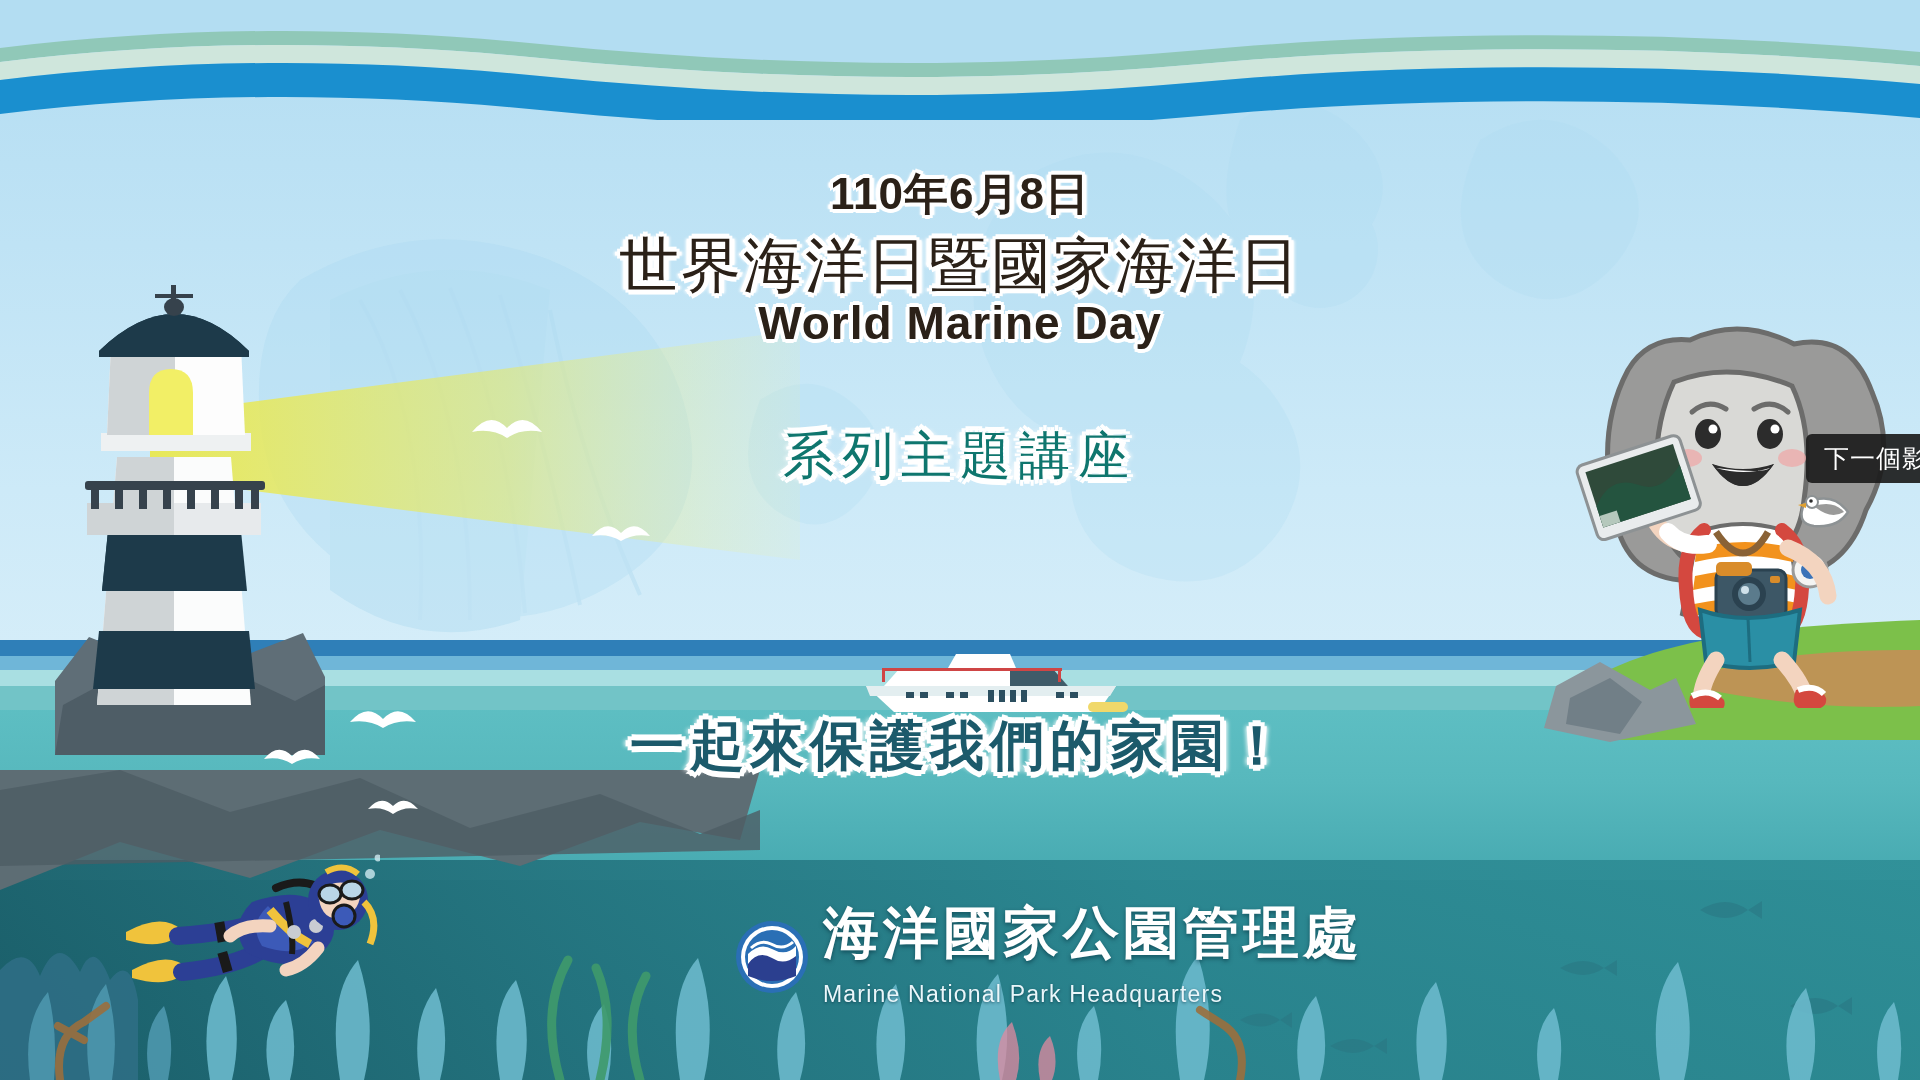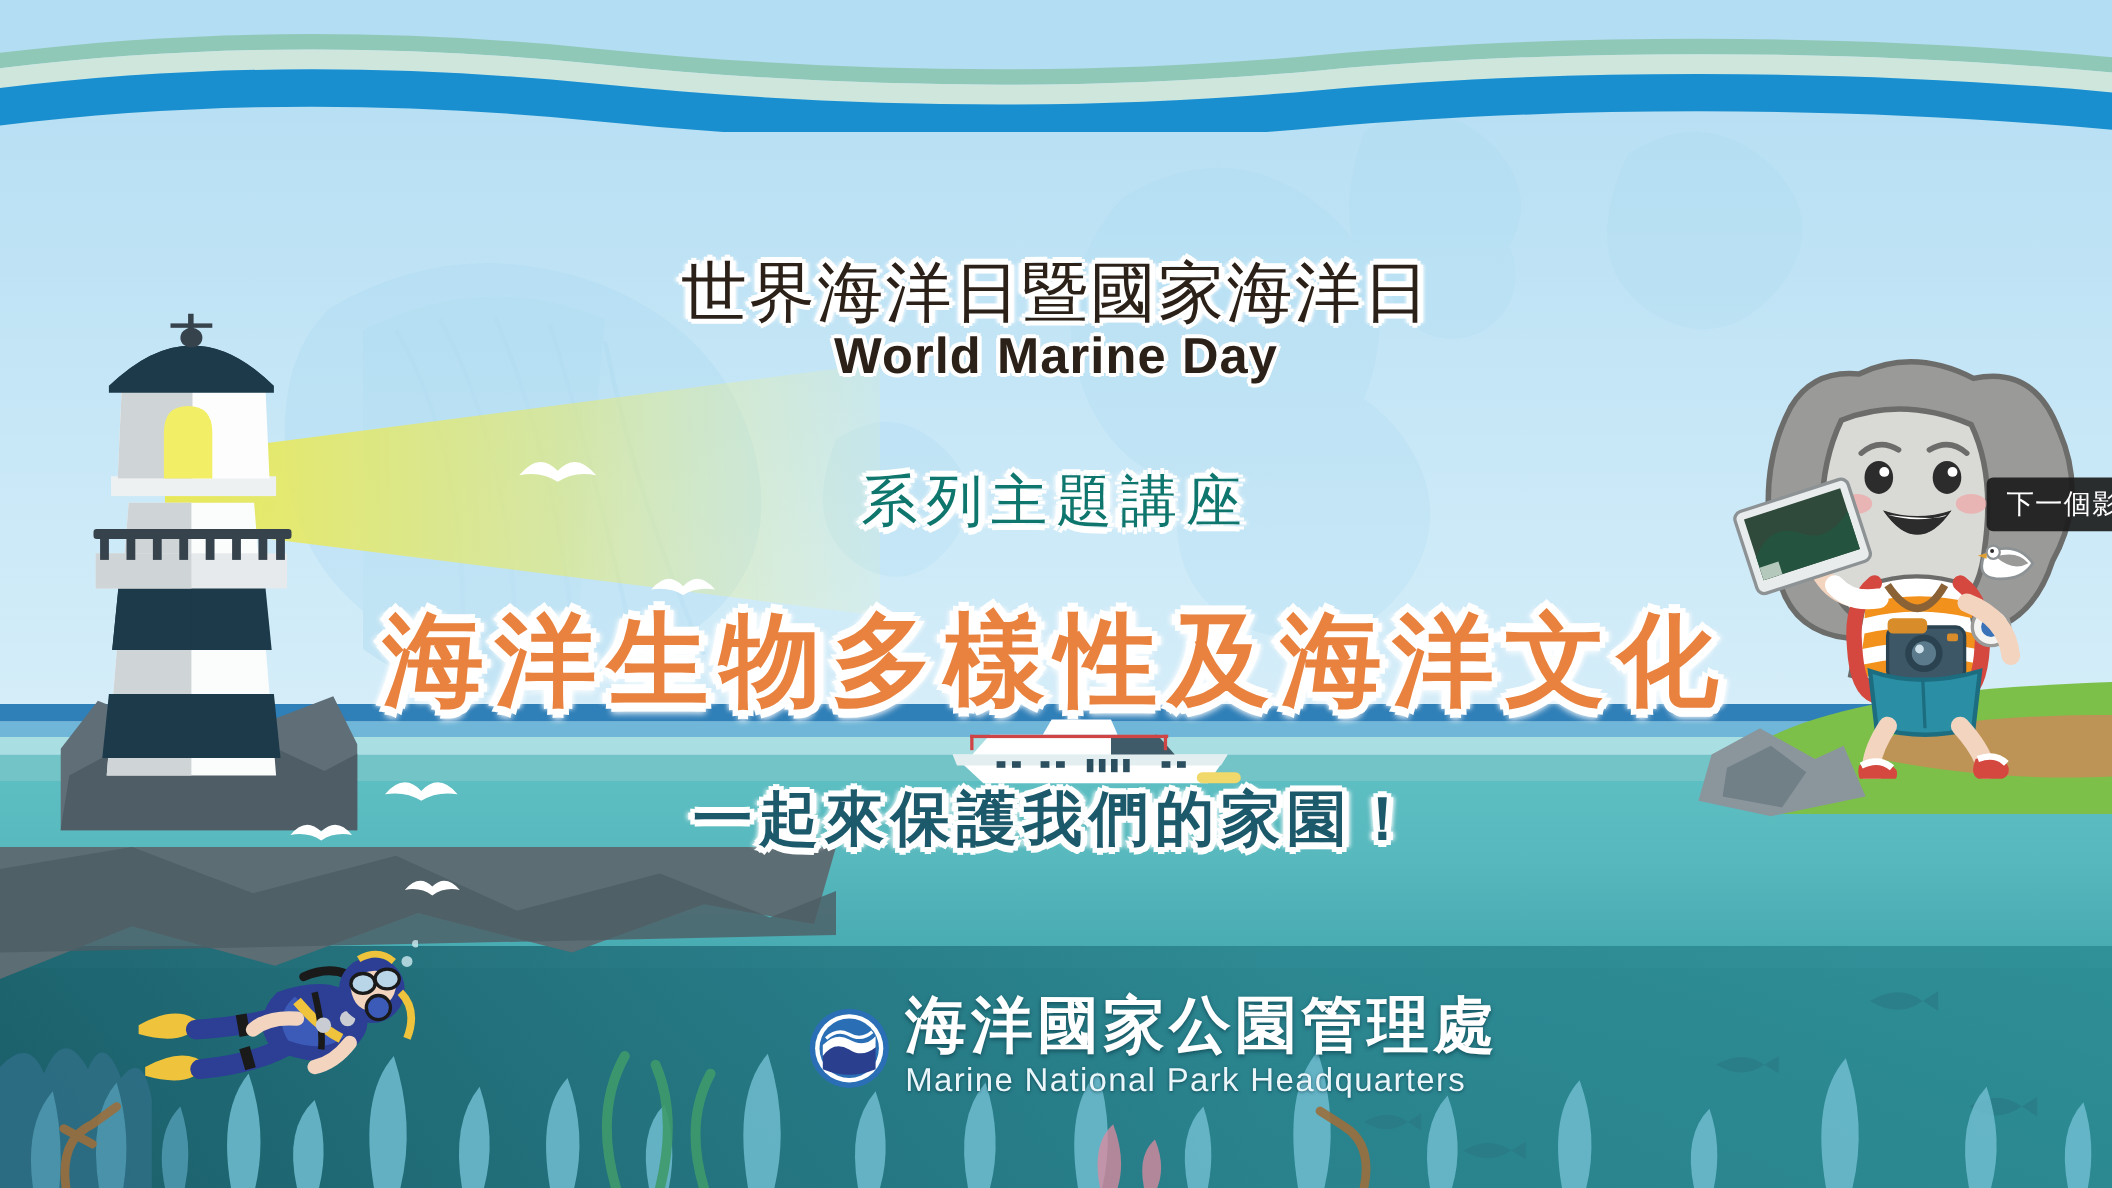--- a/index.html
+++ b/index.html
@@ -111,21 +111,21 @@
   }
   .logo-mark { width:74px; height:74px; flex:0 0 auto; }
   .logo-texts { display:flex; flex-direction:column; align-items:flex-start; }
   .logo-cn {
     font-size:56px; font-weight:bold; color:#ffffff;
     letter-spacing:4px; line-height:1;
     text-shadow:0 2px 4px rgba(0,40,55,.55);
     font-family:"Liberation Serif","DejaVu Serif",serif;
   }
   .logo-en {
-    font-size:30px; color:#eaf6fa; letter-spacing:1.2px; margin-top:5px;
+    font-size:23px; color:#eaf6fa; letter-spacing:1.2px; margin-top:20px;
     text-shadow:0 1px 3px rgba(0,40,55,.6);
     text-align:center;
   }
 
   
   .yt-tooltip {
     position:absolute; left:1806px; top:434px;
     background:rgba(28,28,28,.92);
     color:#fff;
     font-size:25px;
@@ -465,24 +465,24 @@
     <path d="M244 62 q16 16 6 42" stroke="#f0c33c" stroke-width="7" fill="none"></path>
     <path d="M206 32 q18 -10 32 2" stroke="#f0c33c" stroke-width="6" fill="none"></path>
 
     <g fill="#cfeaf0" opacity=".8">
       <circle cx="250" cy="34" r="5"></circle>
         <circle cx="258" cy="18" r="3.4"></circle>
     </g>
   </svg>
 
   <div class="textblock">
+    <div class="t-line t-date">110年6月8日</div>
     <div class="t-line t-sub1">世界海洋日暨國家海洋日</div>
     <div class="t-line t-sub2">World Marine Day</div>
     <div class="t-line t-series">系列主題講座</div>
-    <div class="t-line t-title">海洋生物多樣性及海洋文化</div>
     <div class="t-line t-tag">一起來保護我們的家園！</div>
   </div>
 
   <div class="logo-wrap">
     <svg class="logo-mark" viewBox="0 0 74 74">
       <circle cx="37" cy="37" r="36" fill="#2a6fb5"></circle>
       <circle cx="37" cy="37" r="31" fill="#ffffff"></circle>
       <circle cx="37" cy="37" r="27" fill="#2a6fb5"></circle>
       <path d="M13 40 q12 -14 26 -6 q12 8 22 -2 l0 24 q-24 10 -48 0z" fill="#2b3f8f"></path>
       <path d="M13 34 q12 -12 24 -5 q14 8 24 -3 l0 10 q-12 10 -24 2 q-14 -8 -24 6z" fill="#ffffff"></path>

